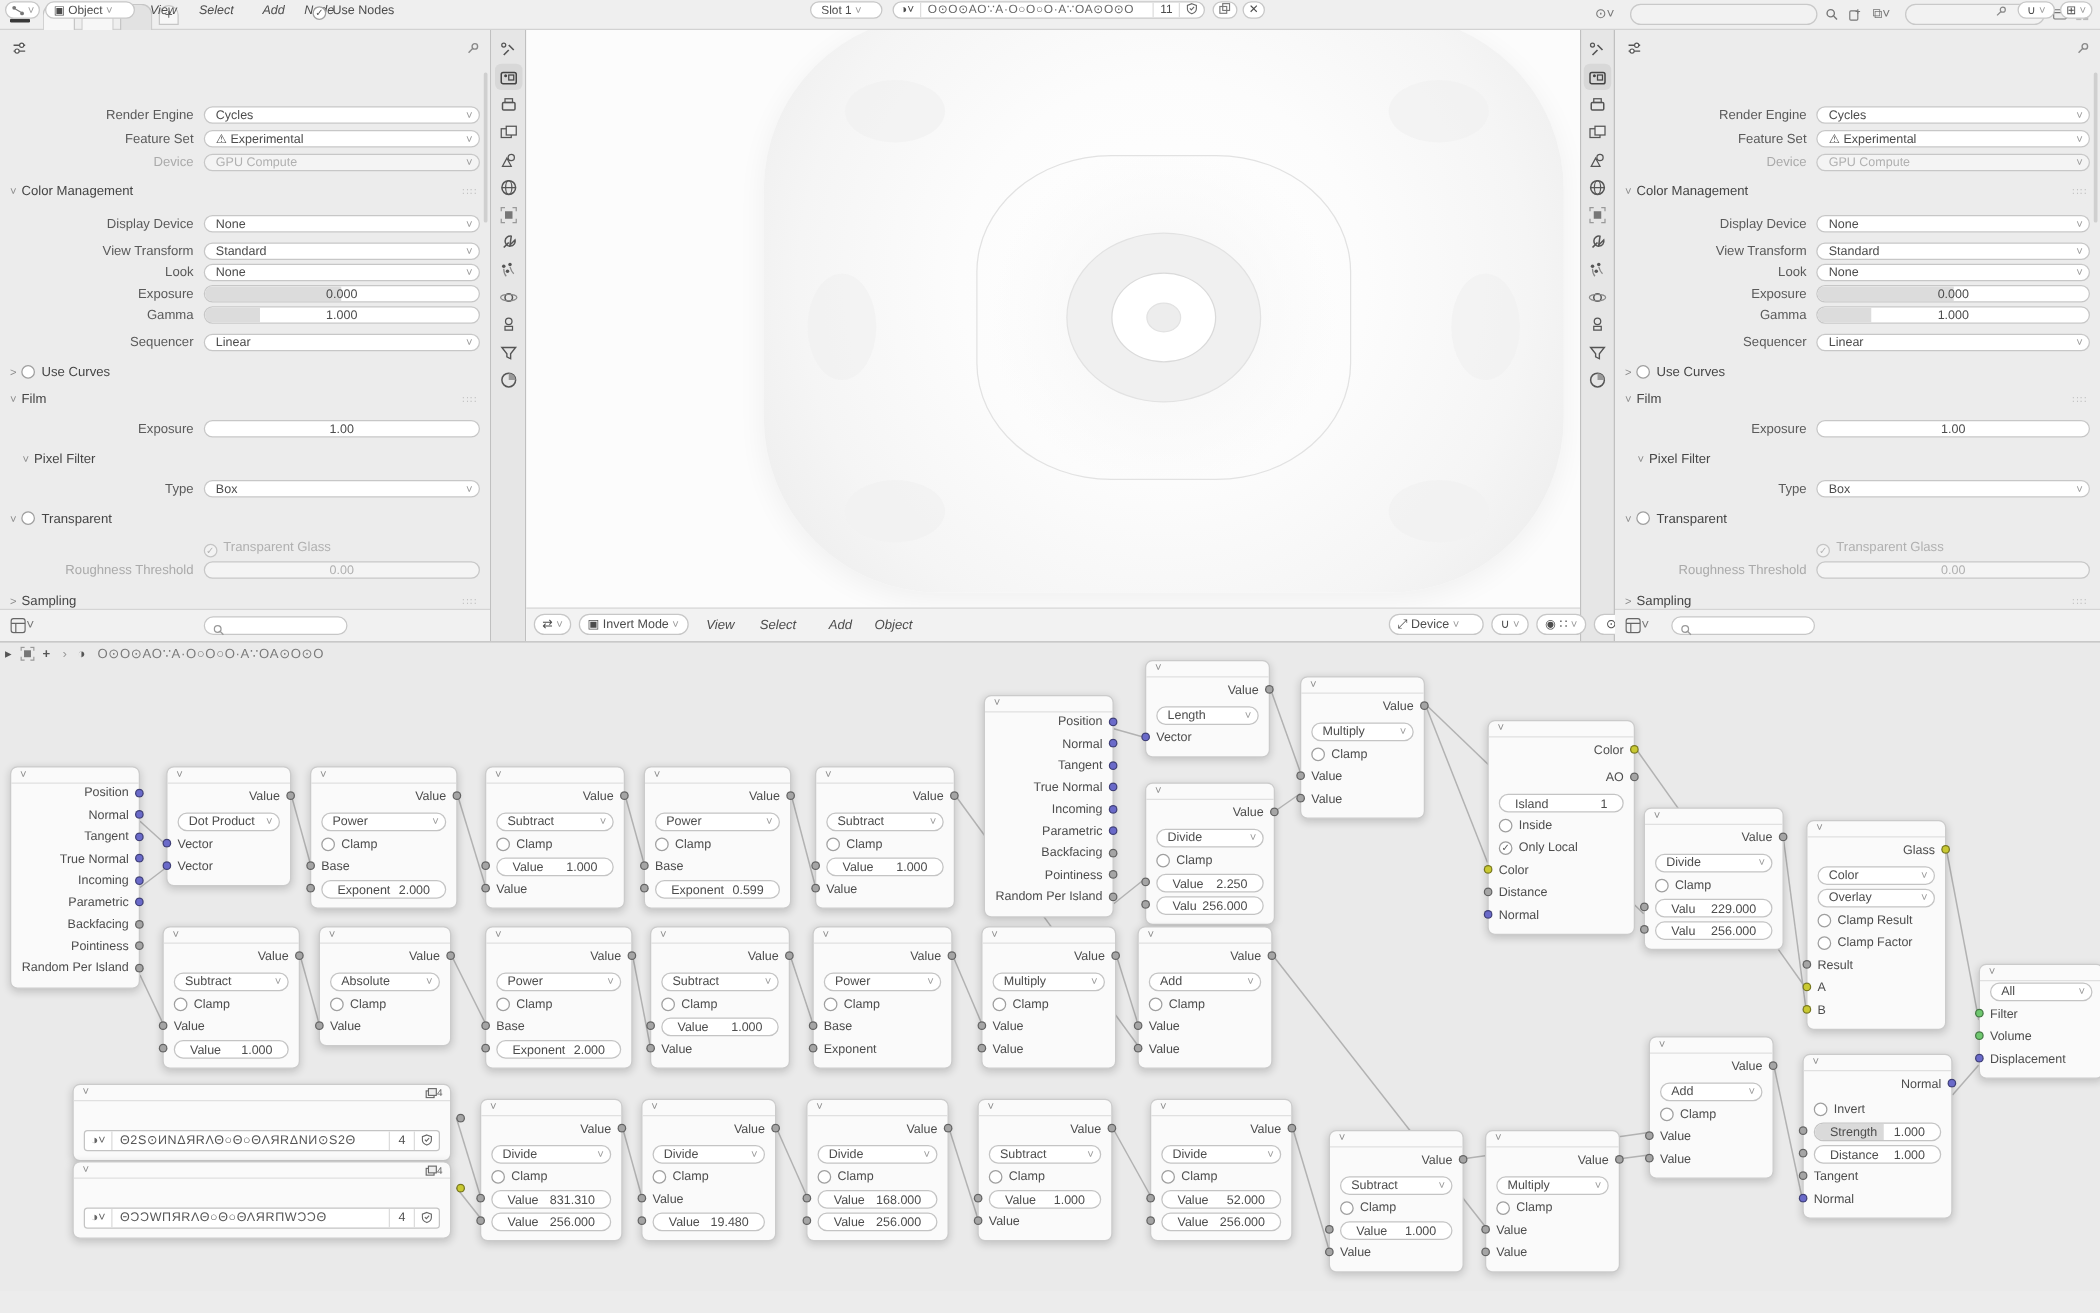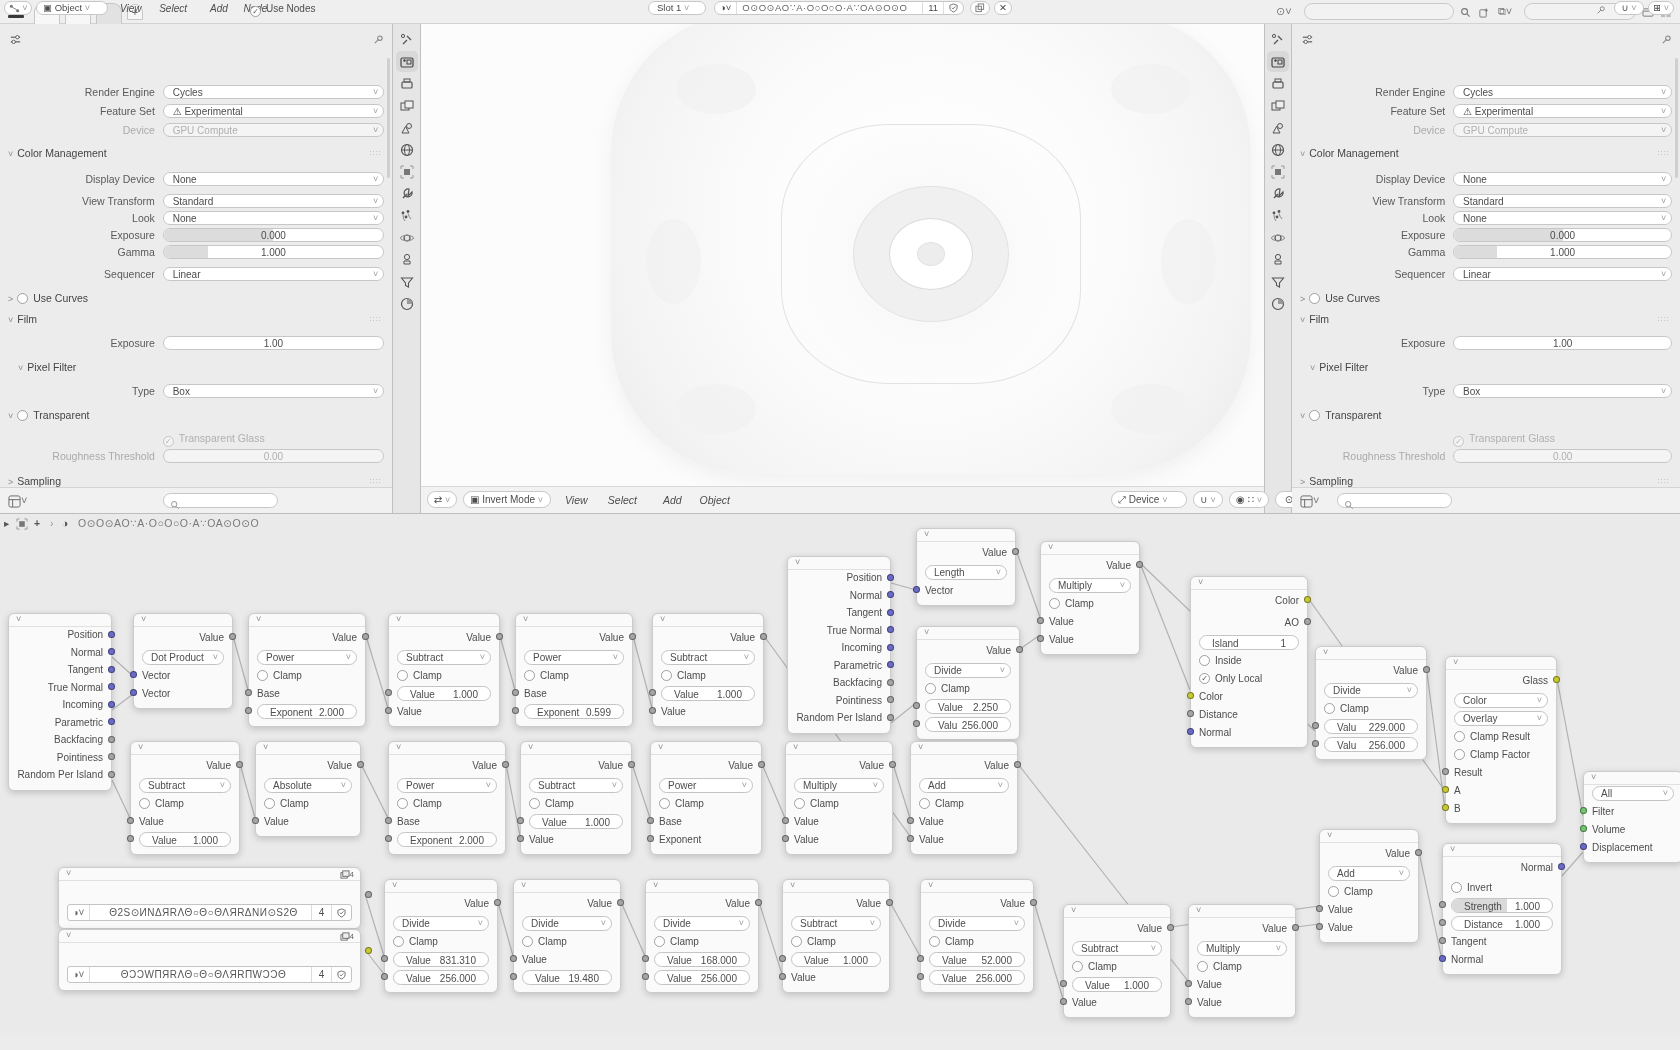--- a/index.html
+++ b/index.html
@@ -95,21 +95,21 @@
   .nsel .chev { position:absolute; right:5px; top:0; color:#999; font-size:9px;}
   .nfield { width:100%; height:15px; border:1px solid #c4c4c4; border-radius:8px; background:#fff;
     position:relative; line-height:13px; overflow:hidden;}
   .nfield .fl { position:absolute; left:12px; top:1px; }
   .nfield .fv { position:absolute; right:12px; top:1px; }
   .nfield .ffill { position:absolute; left:0; top:0; bottom:0; background:#dadada; }
   .db-node { padding:0; }
   .db-row { position:absolute; left:8px; right:8px; bottom:7px; height:17px; display:flex;
     border:1px solid #c4c4c4; border-radius:3px; background:#fff; overflow:hidden; font-size:10px;}
   .db-ic { width:22px; border-right:1px solid #dcdcdc; text-align:center; line-height:15px; color:#666;}
-  .db-name { flex:1; line-height:15px; padding-left:6px; color:#555; letter-spacing:0.5px; white-space:nowrap; overflow:hidden;text-align:center;}
+  .db-name { flex:1; line-height:15px; padding-left:6px; color:#555; letter-spacing:0.5px; white-space:nowrap; overflow:hidden;}
   .db-count { width:20px; border-left:1px solid #dcdcdc; text-align:center; line-height:15px; }
   .db-shield { width:20px; border-left:1px solid #dcdcdc; text-align:center; line-height:15px; color:#555;}
   .db-badge { position:absolute; right:6px; top:2px; font-size:8px; color:#666; }
   #crumb { position:absolute; left:0; top:0; height:19px; width:100%; font-size:10.5px; }
   #crumb .ic { position:absolute; top:3px; color:#555; }
   
   #node-footer .pill { top:1px; height:14px; line-height:12px; border-radius:7px; font-size:9.5px;}
   #node-footer .menu-word { top:3px; font-size:10px; }
   .idblock { position:absolute; top:1px; height:14px; display:flex; border:1px solid #c7c7c7;
     border-radius:7px; background:#fff; overflow:hidden; font-size:9.5px; line-height:12px;}

